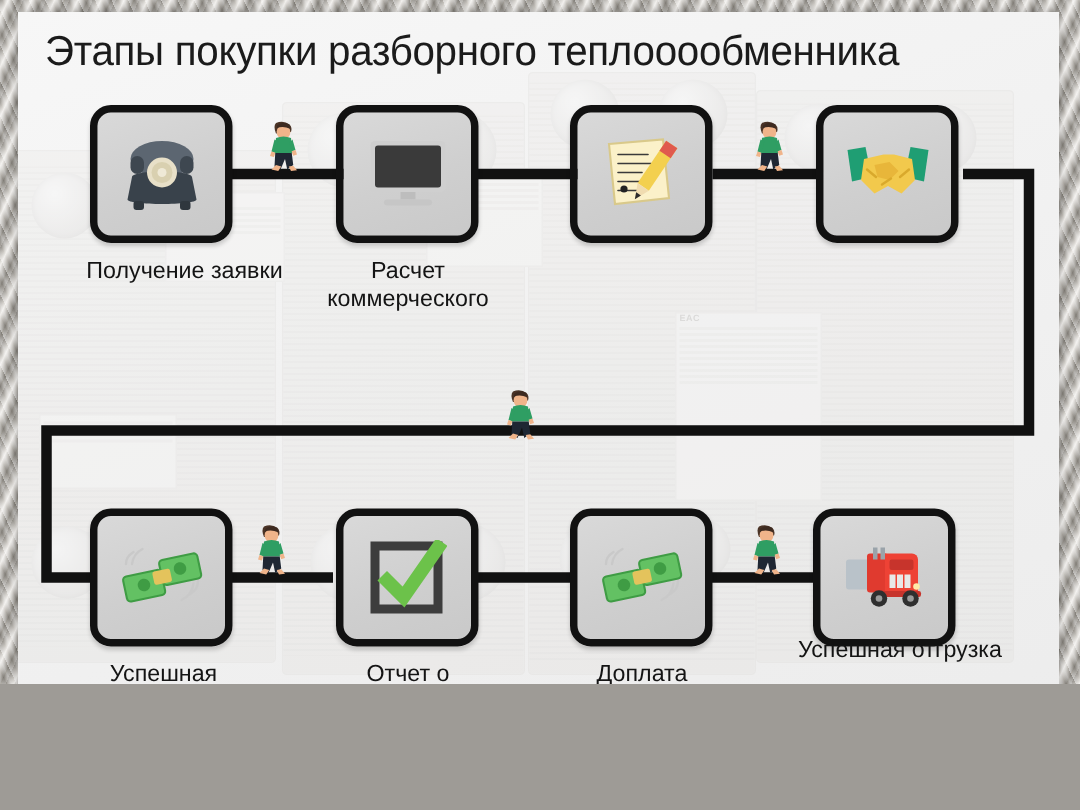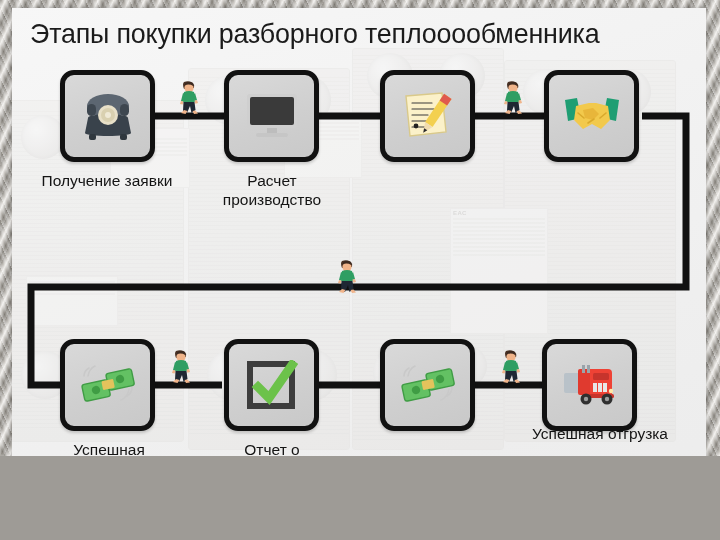--- a/index.html
+++ b/index.html
@@ -185,34 +185,34 @@
           <rect x="39" y="13" width="9" height="12" rx="4.5" fill="#3e4750"></rect>
           <path d="M7 27 C7 22 47 22 47 27 L50 42 C50 46 4 46 4 42 Z" fill="#39424b"></path>
           <circle cx="27" cy="24" r="10" fill="#e8e0c8"></circle>
           <circle cx="27" cy="24" r="7" fill="#d9d0b0"></circle>
           <circle cx="27" cy="24" r="3" fill="#efe9d6"></circle>
           <rect x="8" y="43" width="7" height="6" rx="2" fill="#2f373e"></rect>
           <rect x="39" y="43" width="7" height="6" rx="2" fill="#2f373e"></rect>
         </svg>
       </span>
     </div>
-    <div class="cap" style="left:0px;top:163px;width:190px;">Получение заявки</div>
+    <div class="cap" style="left:16px;top:163px;width:190px;">Получение заявки</div>
 
     <div class="box" style="left:212px;top:62px;">
       <span>
         <svg width="56" height="48" viewBox="0 0 56 48">
           <rect x="3" y="2" width="50" height="34" rx="3" fill="#cfcfcf"></rect>
           <rect x="6" y="5" width="44" height="28" rx="2" fill="#3a3a3a"></rect>
           <rect x="23" y="36" width="10" height="5" fill="#bdbdbd"></rect>
           <rect x="12" y="41" width="32" height="4" rx="2" fill="#c6c6c6"></rect>
         </svg>
       </span>
     </div>
     <div class="cap" style="left:176px;top:163px;width:168px;">Расчет
-производство</div>
+коммерческого</div>
 
     <div class="box" style="left:368px;top:62px;">
       <span>
         <svg width="56" height="52" viewBox="0 0 56 52">
           <path d="M6 6 L42 3 L46 42 L10 46 Z" fill="#fbf1c9" stroke="#d9c98a" stroke-width="1.4"></path>
           <g stroke="#3a3a3a" stroke-width="1.1" stroke-linecap="round">
             <path d="M12 13 h20"></path>
               <path d="M12 19 h22"></path>
               <path d="M12 25 h16"></path>
             <path d="M12 31 h21"></path>
@@ -287,20 +287,21 @@
               <path d="M42 38 q7 -3 8 -11"></path>
           </g>
           <rect x="4" y="20" width="26" height="17" rx="2.5" transform="rotate(-12 17 28)" fill="#63c163" stroke="#3f9c44" stroke-width="1.4"></rect>
           <circle cx="17" cy="28" r="4.2" transform="rotate(-12 17 28)" fill="#3f9c44"></circle>
           <rect x="28" y="9" width="26" height="17" rx="2.5" transform="rotate(-12 41 17)" fill="#63c163" stroke="#3f9c44" stroke-width="1.4"></rect>
           <circle cx="41" cy="17" r="4.2" transform="rotate(-12 41 17)" fill="#3f9c44"></circle>
           <rect x="23" y="18" width="12" height="9" rx="1.5" transform="rotate(-12 29 22)" fill="#e4c35c"></rect>
         </svg>
       </span>
     </div>
+    <div class="cap" style="left:350px;top:432px;width:132px;">Доплата</div>
 
     <div class="box" style="left:530px;top:331px;">
       <span>
         <svg width="56" height="44" viewBox="0 0 56 44">
           <rect x="2" y="10" width="16" height="20" rx="2" fill="#b9c2c9"></rect>
           <rect x="16" y="6" width="14" height="26" rx="2" fill="#e03a2f"></rect>
           <path d="M28 6 h18 a4 4 0 0 1 4 4 v22 h-22 Z" fill="#ee4235"></path>
           <rect x="31" y="10" width="16" height="7" rx="1.5" fill="#c7342c"></rect>
           <g fill="#e8e8e8">
             <rect x="31" y="20" width="4" height="9"></rect>

